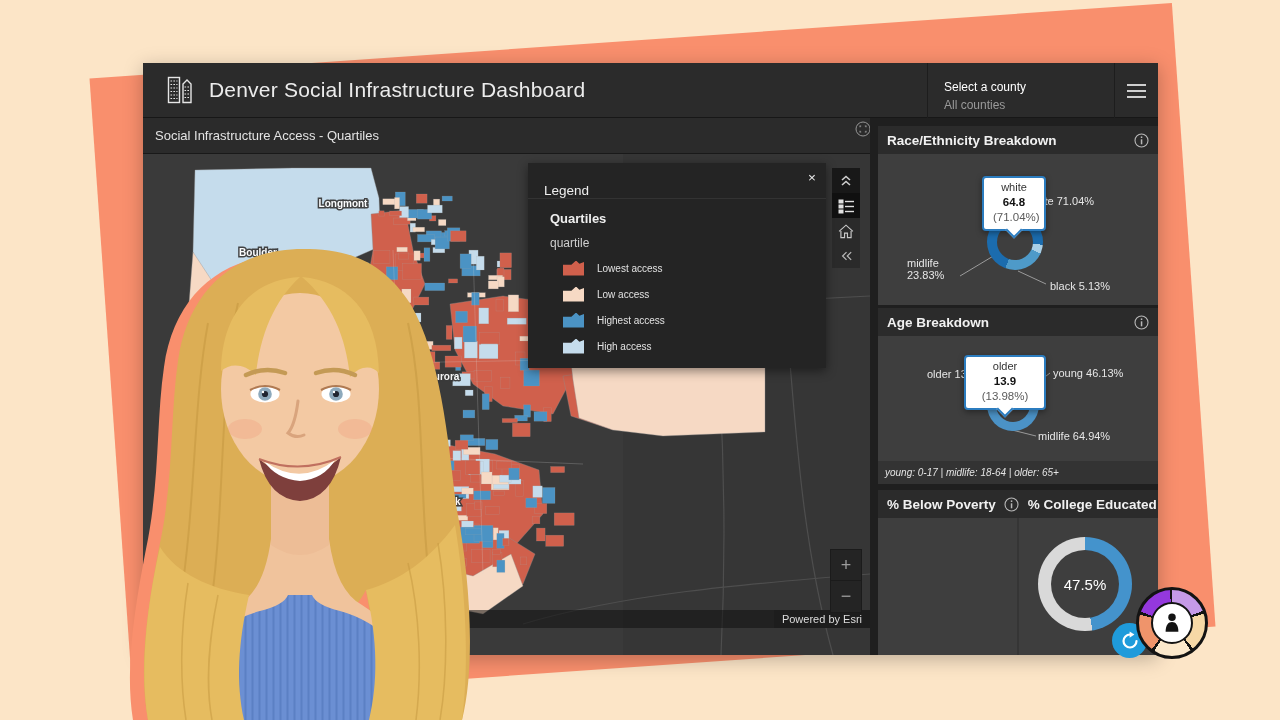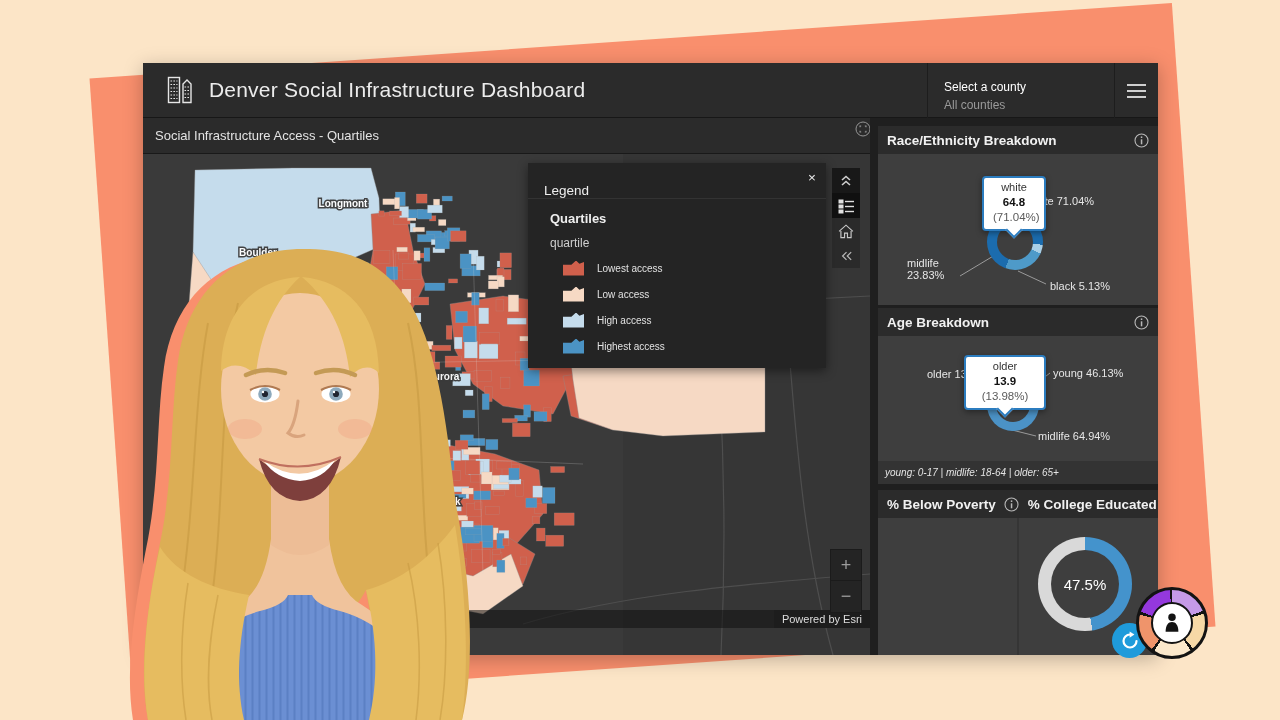--- a/index.html
+++ b/index.html
@@ -444,26 +444,26 @@
         <div class="lg-field">quartile</div>
         <div class="lg-row">
           <span class="sw" style="background:var(--q1)"></span>
           <span>Lowest access</span>
         </div>
         <div class="lg-row">
           <span class="sw" style="background:var(--q2)"></span>
           <span>Low access</span>
         </div>
         <div class="lg-row">
+          <span class="sw" style="background:var(--q4)"></span>
+          <span>Highest access</span>
+        </div>
+        <div class="lg-row">
           <span class="sw" style="background:var(--q3)"></span>
           <span>High access</span>
-        </div>
-        <div class="lg-row">
-          <span class="sw" style="background:var(--q4)"></span>
-          <span>Highest access</span>
         </div>
       </div>
     </div>
 
     <div class="mtool">
       <div class="tb g1">
         <svg width="16" height="15" viewBox="0 0 16 15">
             <path d="M4,7 L8,3.5 L12,7 M4,12 L8,8.5 L12,12" fill="none" stroke="#cfcfcf" stroke-width="1.6"></path>
           </svg>
       </div>

